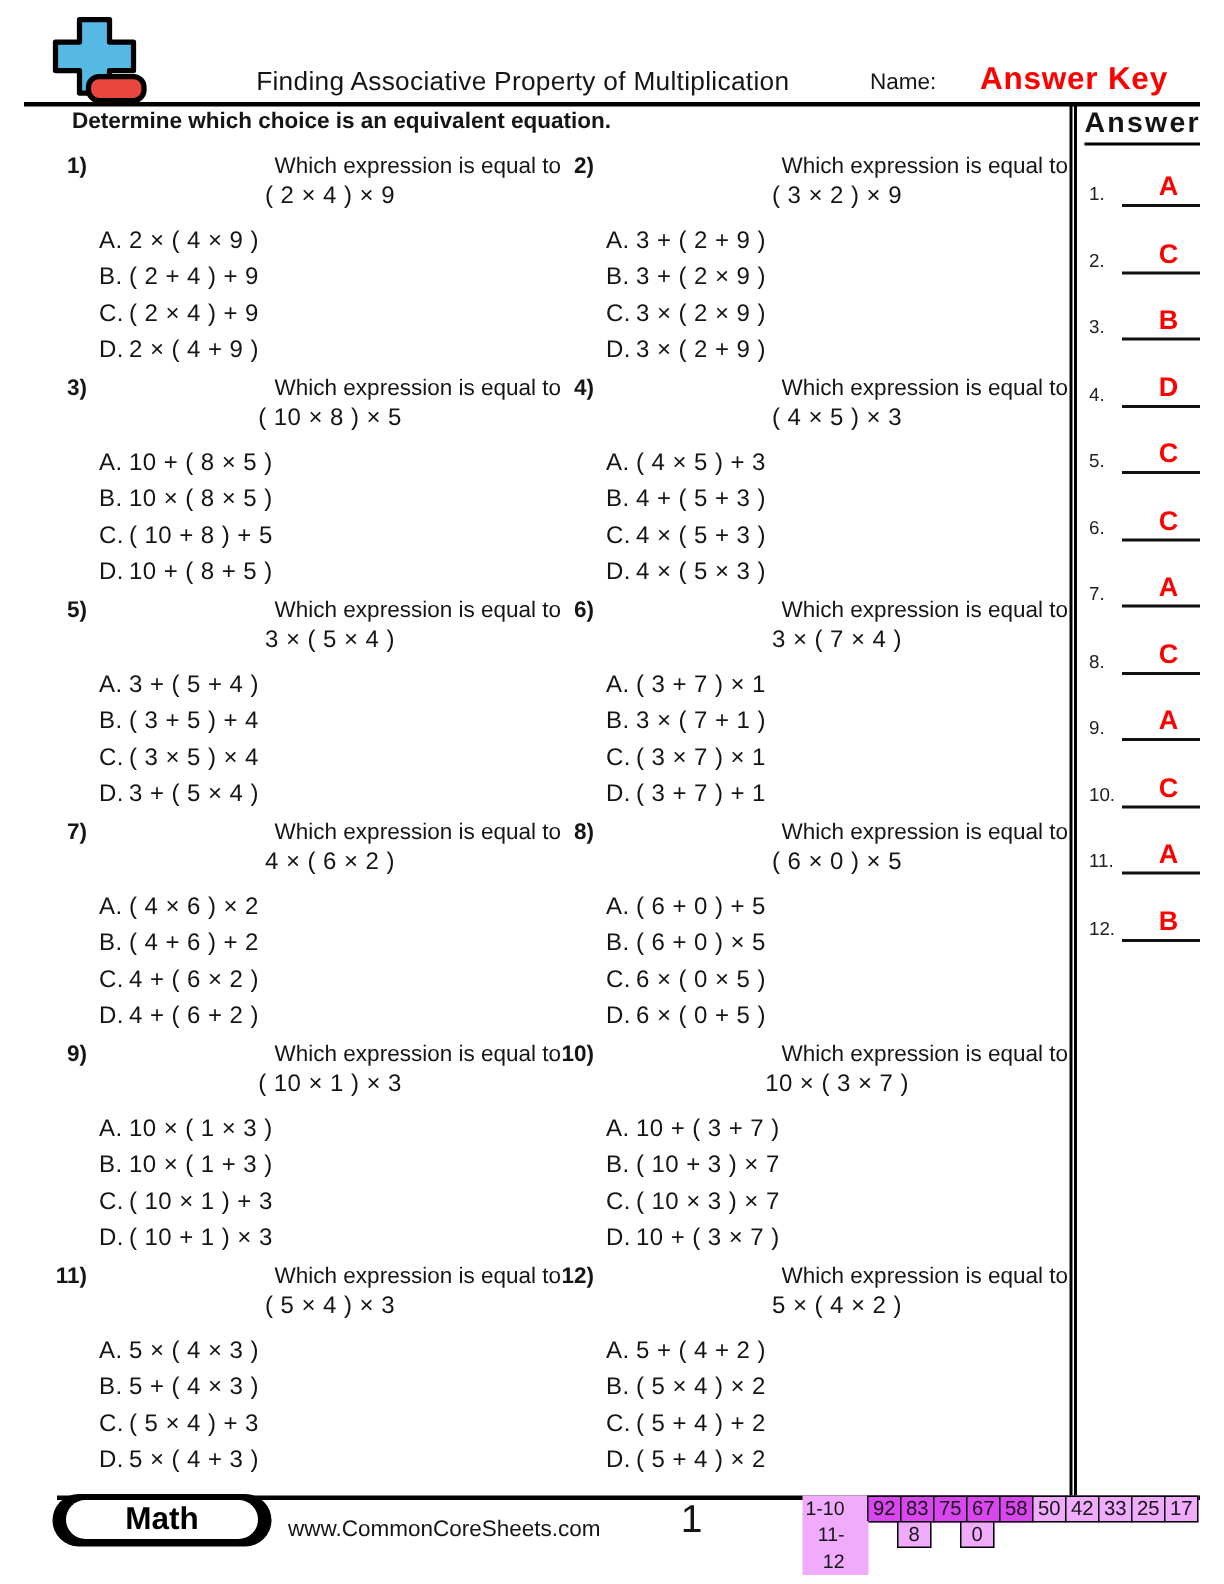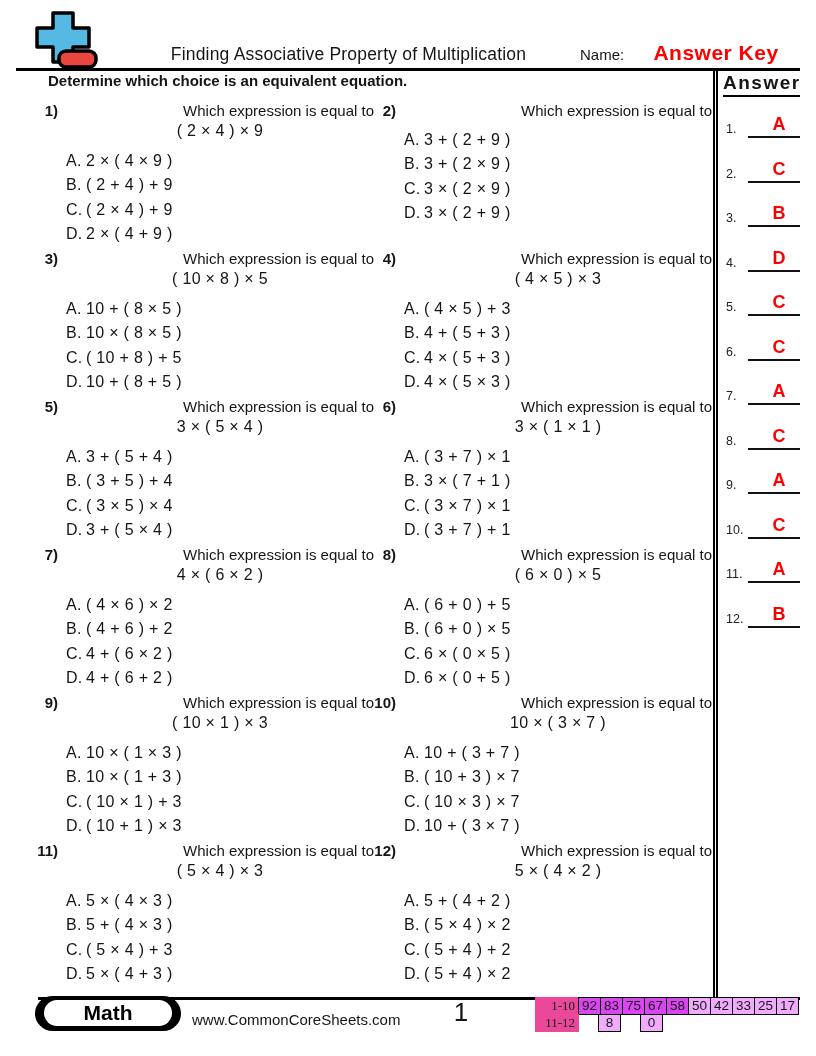--- a/index.html
+++ b/index.html
@@ -69,22 +69,22 @@
     background:#fff; border-radius:13px;
     display:flex; align-items:center; justify-content:center;
     font-size:21px; font-weight:bold; color:#000;
   }
   .website { position:absolute; left:176px; top:1011px; font-size:15px; z-index:2; }
   .page-number { position:absolute; left:400px; top:997px; width:90px; text-align:center;
                  font-size:26px; z-index:2; }
   .score-table { position:absolute; left:519px; top:997px; z-index:2; }
   .score-row { display:flex; }
   .score-row + .score-row { margin-top:-1px;gap:20px; }
-  .score-label { width:44px; text-align:right; padding-right:4px;
-                 font-size:13px; line-height:18px; background:#ec4899;font-family:Liberation Serif, serif; }
+  .score-label { width:44px; text-align:right; padding-right:16px;
+                 font-size:13px; line-height:18px; background:#f0abfc; }
   .score-cell {
     width:23px; height:18px; margin-left:-1px;
     border:1px solid #000; background:#d946ef;
     font-size:13.5px; line-height:16px; text-align:center;
   }
   .score-cell.hl { background:#f0abfc; }
 </style>
 </head>
 <body>
 
@@ -193,20 +193,21 @@
 
   <div class="choice"><span class="c-label">D.</span><span class="c-text">2 × ( 4 + 9 )</span></div>
 </div>
     </div>
   </div>
 
   <div class="question">
     <div class="q-num">2)</div>
     <div class="q-body">
       <div class="q-prompt">Which expression is equal to</div>
+      <div class="q-expr">( 3 × 2 ) × 9</div>
       <div class="choices">
   <div class="choice"><span class="c-label">A.</span><span class="c-text">3 + ( 2 + 9 )</span></div>
 
   <div class="choice"><span class="c-label">B.</span><span class="c-text">3 + ( 2 × 9 )</span></div>
 
   <div class="choice"><span class="c-label">C.</span><span class="c-text">3 × ( 2 × 9 )</span></div>
 
   <div class="choice"><span class="c-label">D.</span><span class="c-text">3 × ( 2 + 9 )</span></div>
 </div>
     </div>
@@ -260,21 +261,21 @@
 
   <div class="choice"><span class="c-label">D.</span><span class="c-text">3 + ( 5 × 4 )</span></div>
 </div>
     </div>
   </div>
 
   <div class="question">
     <div class="q-num">6)</div>
     <div class="q-body">
       <div class="q-prompt">Which expression is equal to</div>
-      <div class="q-expr">3 × ( 1 × 1 )</div>
+      <div class="q-expr">3 × ( 7 × 4 )</div>
       <div class="choices">
   <div class="choice"><span class="c-label">A.</span><span class="c-text">( 3 + 7 ) × 1</span></div>
 
   <div class="choice"><span class="c-label">B.</span><span class="c-text">3 × ( 7 + 1 )</span></div>
 
   <div class="choice"><span class="c-label">C.</span><span class="c-text">( 3 × 7 ) × 1</span></div>
 
   <div class="choice"><span class="c-label">D.</span><span class="c-text">( 3 + 7 ) + 1</span></div>
 </div>
     </div>

